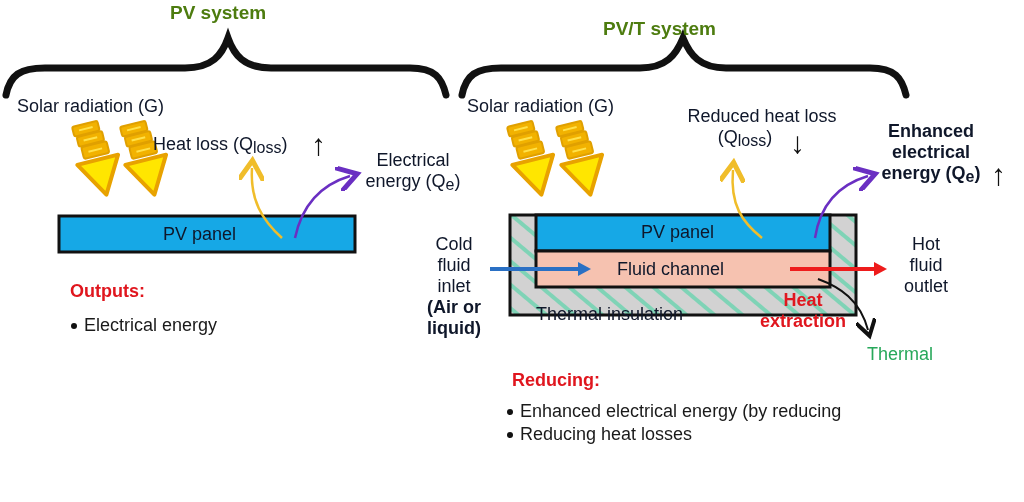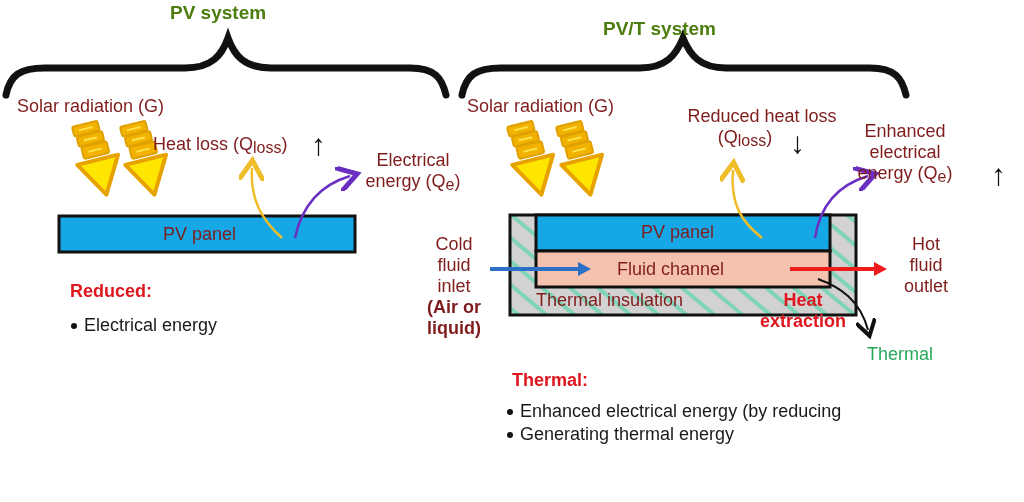--- a/index.html
+++ b/index.html
@@ -1,20 +1,20 @@
 <!DOCTYPE html>
 <html><head>
 <meta charset="utf-8">
 <style>
   html, body { margin: 0; padding: 0; background: #ffffff; }
   body { width: 1024px; height: 502px; position: relative; overflow: hidden;
          font-family: "Liberation Sans", sans-serif; color: #1a1a1a; }
   .abs { position: absolute; white-space: nowrap; }
   .title { font-weight: bold; font-size: 19px; color: #4d7c0f; text-align: right; }
-  .lbl { font-size: 18px; color: #7f1d1d; line-height: 21px; }
+  .lbl { font-size: 18px; color: #0f172a; line-height: 21px; }
   .ctr { text-align: center; }
   .red { color: #e0161e; font-weight: bold; }
   .green { color: #27a85a; }
   .bold { font-weight: bold; }
   sub { font-size: 16px; vertical-align: -3px; }
   svg.layer { position: absolute; left: 0; top: 0; }
   .bullet-list { list-style: none; margin: 0; padding: 0; }
   .bullet-list li { position: relative; padding-left: 14px; font-size: 18px; line-height: 23px; color: #1a1a1a; }
   .bullet-list li::before { content: ""; position: absolute; left: 1px; top: 9px; width: 6px; height: 6px; border-radius: 50%; background: #111; }
   .bullet-list li.cont::before { display: none; }
@@ -107,41 +107,41 @@
 <div class="abs title" style="left:603px; top:2px;margin-top:16px;">PV/T system</div>
 
 <div class="abs lbl" style="left:17px; top:96px;">Solar radiation (G)</div>
 <div class="abs lbl" style="left:153px; top:134px;"><span>Heat loss (Q</span><sub>loss</sub><span>)</span></div>
 <div class="abs arrow-glyph" style="left:311px; top:130px;">↑</div>
 <div class="abs lbl ctr" style="left:358px; top:150px; width:110px;">
   <div>Electrical</div>
   <div><span>energy (Q</span><sub>e</sub><span>)</span></div>
 </div>
 <div class="abs lbl" style="left:163px; top:224px;">PV panel</div>
-<div class="abs lbl red" style="left:70px; top:281px;">Reduced:</div>
+<div class="abs lbl red" style="left:70px; top:281px;">Outputs:</div>
 <ul class="abs bullet-list" style="left:70px; top:314px;">
   <li>Electrical energy</li>
 </ul>
 
 <div class="abs lbl" style="left:467px; top:96px;">Solar radiation (G)</div>
 <div class="abs lbl ctr" style="left:662px; top:106px; width:200px;">
   <div>Reduced heat loss</div>
   <div style="padding-right:34px;"><span>(Q</span><sub>loss</sub><span>)</span></div>
 </div>
 <div class="abs arrow-glyph" style="left:790px; top:128px;">↓</div>
-<div class="abs lbl ctr" style="left:846px; top:121px; width:118px;">
+<div class="abs lbl ctr" style="left:872px; top:121px; width:118px;font-weight:bold;">
   <div>Enhanced</div>
   <div>electrical</div>
   <div><span>energy (Q</span><sub>e</sub><span>)</span></div>
 </div>
 <div class="abs arrow-glyph" style="left:991px; top:160px;">↑</div>
 
 <div class="abs lbl" style="left:641px; top:222px;">PV panel</div>
 <div class="abs lbl" style="left:617px; top:259px;">Fluid channel</div>
-<div class="abs lbl" style="left:536px; top:290px;">Thermal insulation</div>
+<div class="abs lbl" style="left:536px; top:304px;">Thermal insulation</div>
 <div class="abs lbl red ctr" style="left:758px; top:290px; width:90px;">
   <div>Heat</div>
   <div>extraction</div>
 </div>
 
 <div class="abs lbl ctr" style="left:422px; top:234px; width:64px;">
   <div>Cold</div>
   <div>fluid</div>
   <div>inlet</div>
   <div class="bold">(Air or</div>
@@ -149,17 +149,17 @@
 </div>
 <div class="abs lbl ctr" style="left:894px; top:234px; width:64px;">
   <div>Hot</div>
   <div>fluid</div>
   <div>outlet</div>
 </div>
 <div class="abs lbl green ctr" style="left:840px; top:328px; width:120px;margin-top:16px;">
   <div>Thermal</div>
 </div>
 
-<div class="abs lbl red" style="left:512px; top:370px;">Thermal:</div>
+<div class="abs lbl red" style="left:512px; top:370px;">Reducing:</div>
 <ul class="abs bullet-list" style="left:506px; top:400px;">
   <li>Enhanced electrical energy (by reducing</li>
-  <li>Generating thermal energy</li>
+  <li>Reducing heat losses</li>
 </ul>
 
 </body></html>

